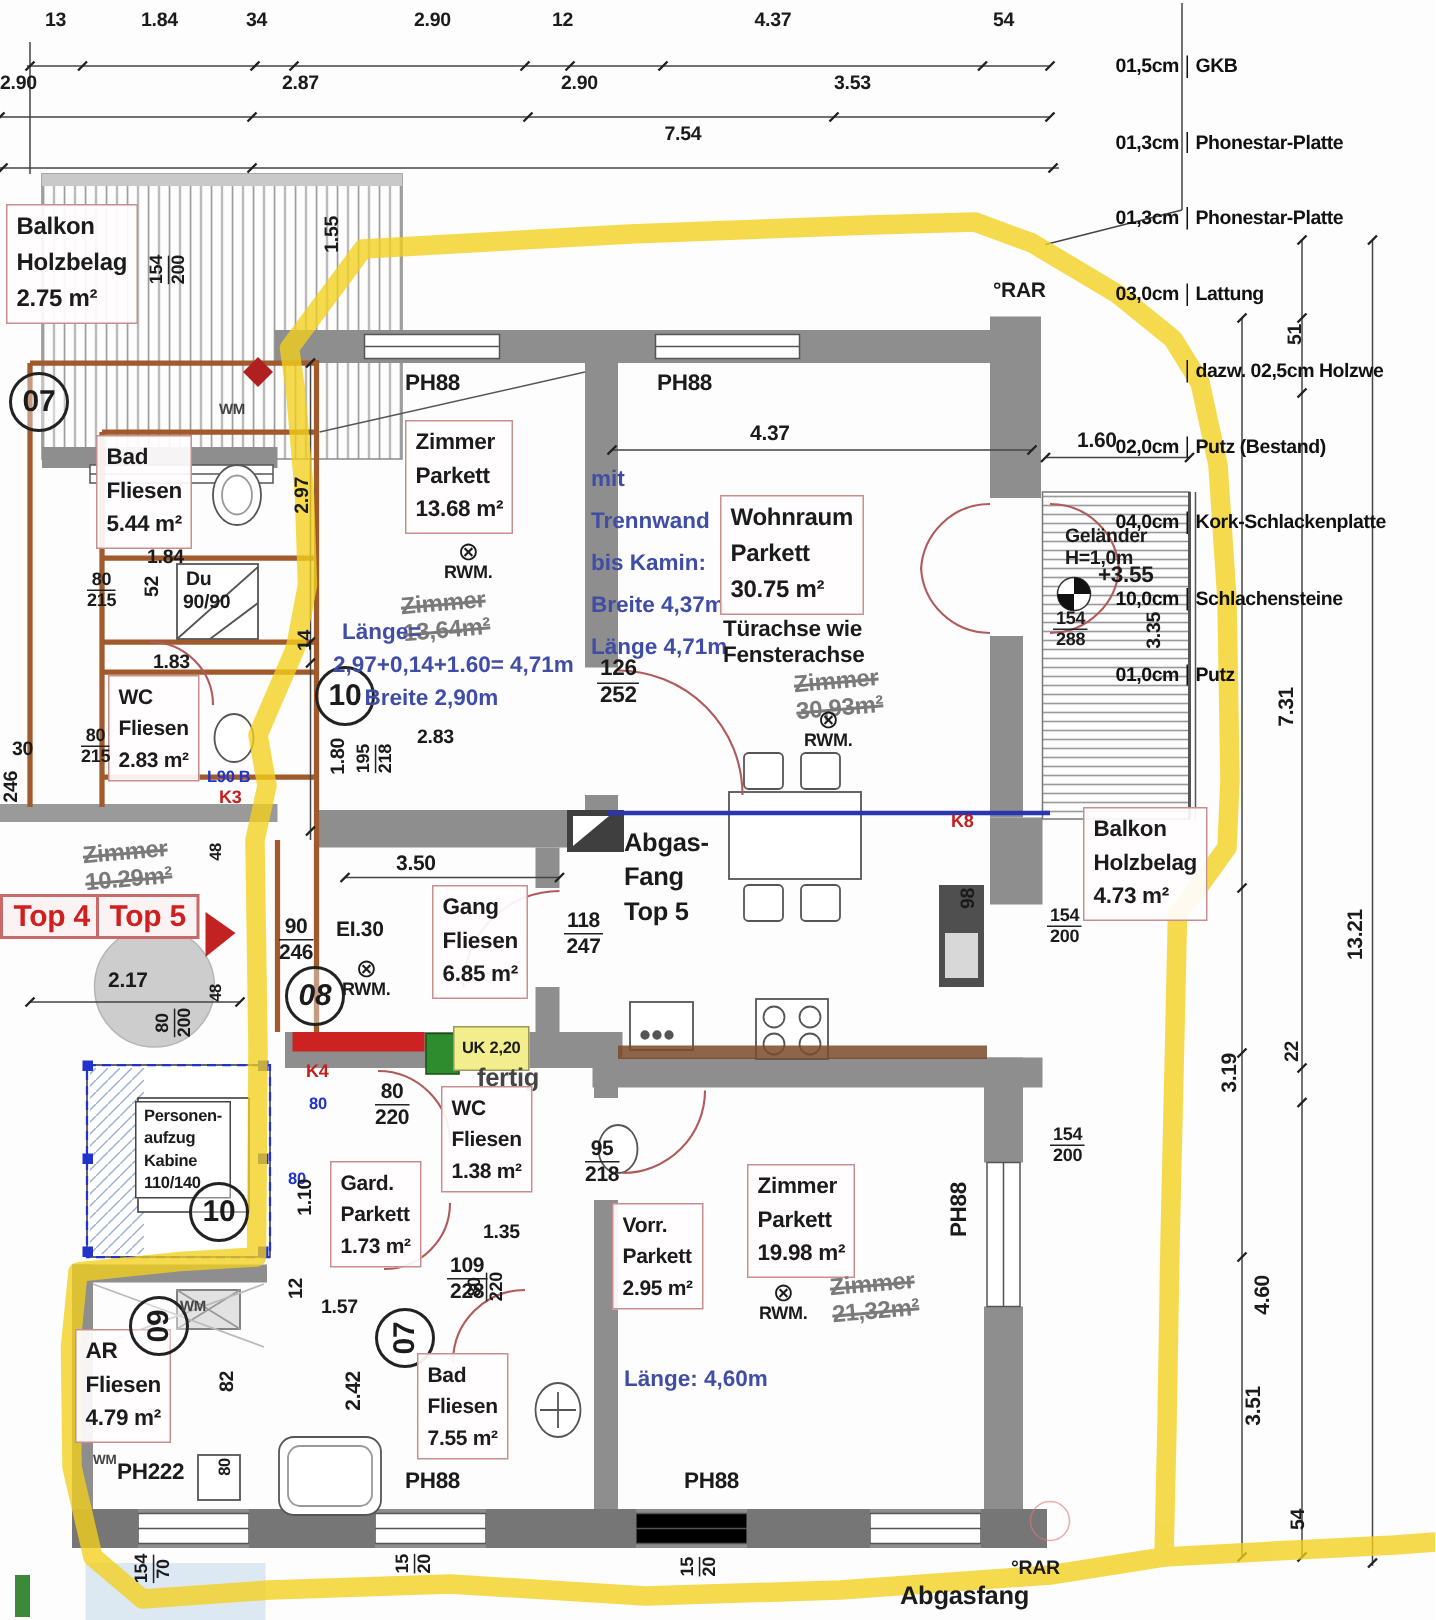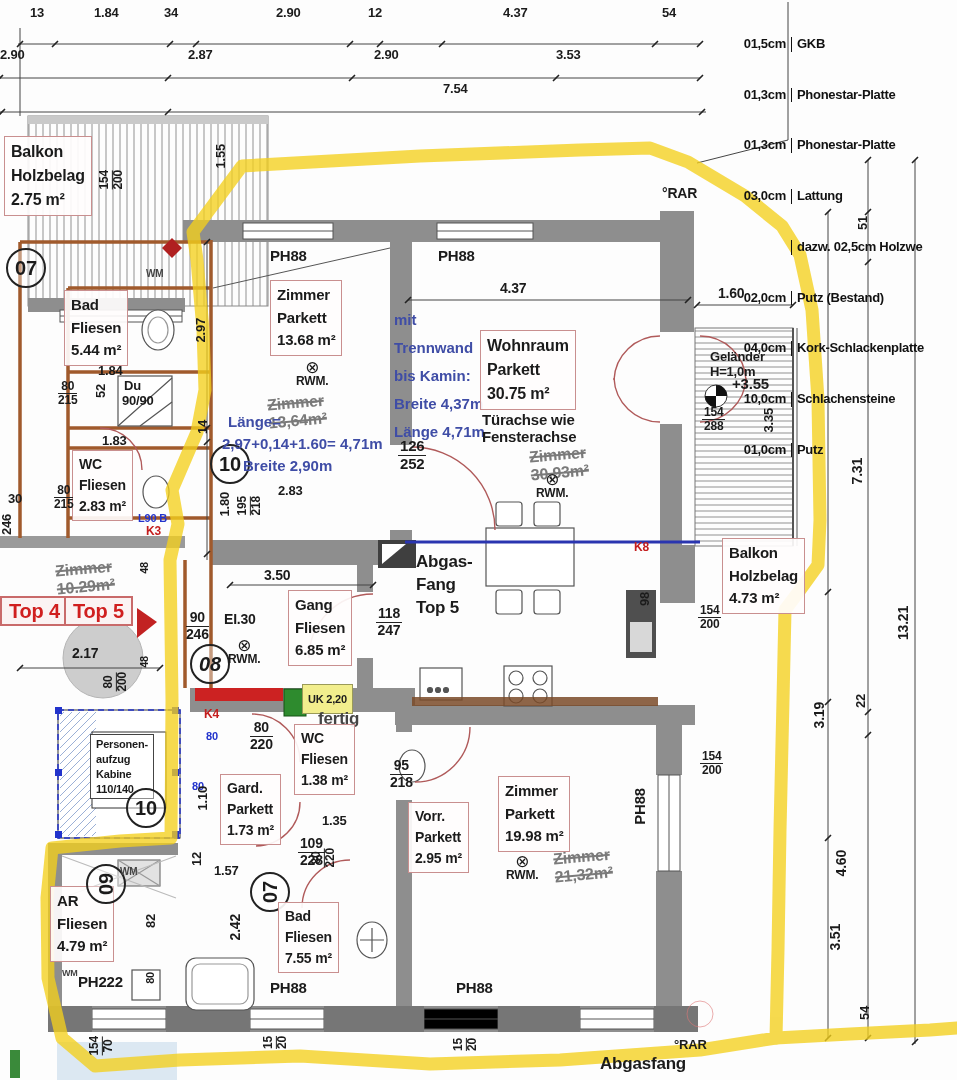--- a/index.html
+++ b/index.html
@@ -517,20 +517,21 @@
       </div>
       <div class="t rwm" style="left: 506px; top: 854px;">
         <div>⊗</div>
         <div>RWM.</div>
       </div>
       <div class="t cr" style="left: 554px; top: 848px;">
         <div>Zimmer</div>
         <div>21,32m²</div>
       </div>
       <div class="t bl" style="left: 416px; top: 906px; line-height: 27px;">
+        <div>Länge: 4,60m</div>
       </div>
       <div class="t fv" style="left: 262px; top: 1036px;">
         <div>15</div>
         <div>20</div>
       </div>
       <div class="t fv" style="left: 452px; top: 1038px;">
         <div>15</div>
         <div>20</div>
       </div>
       <div class="t fv" style="left: 88px; top: 1036px;">

